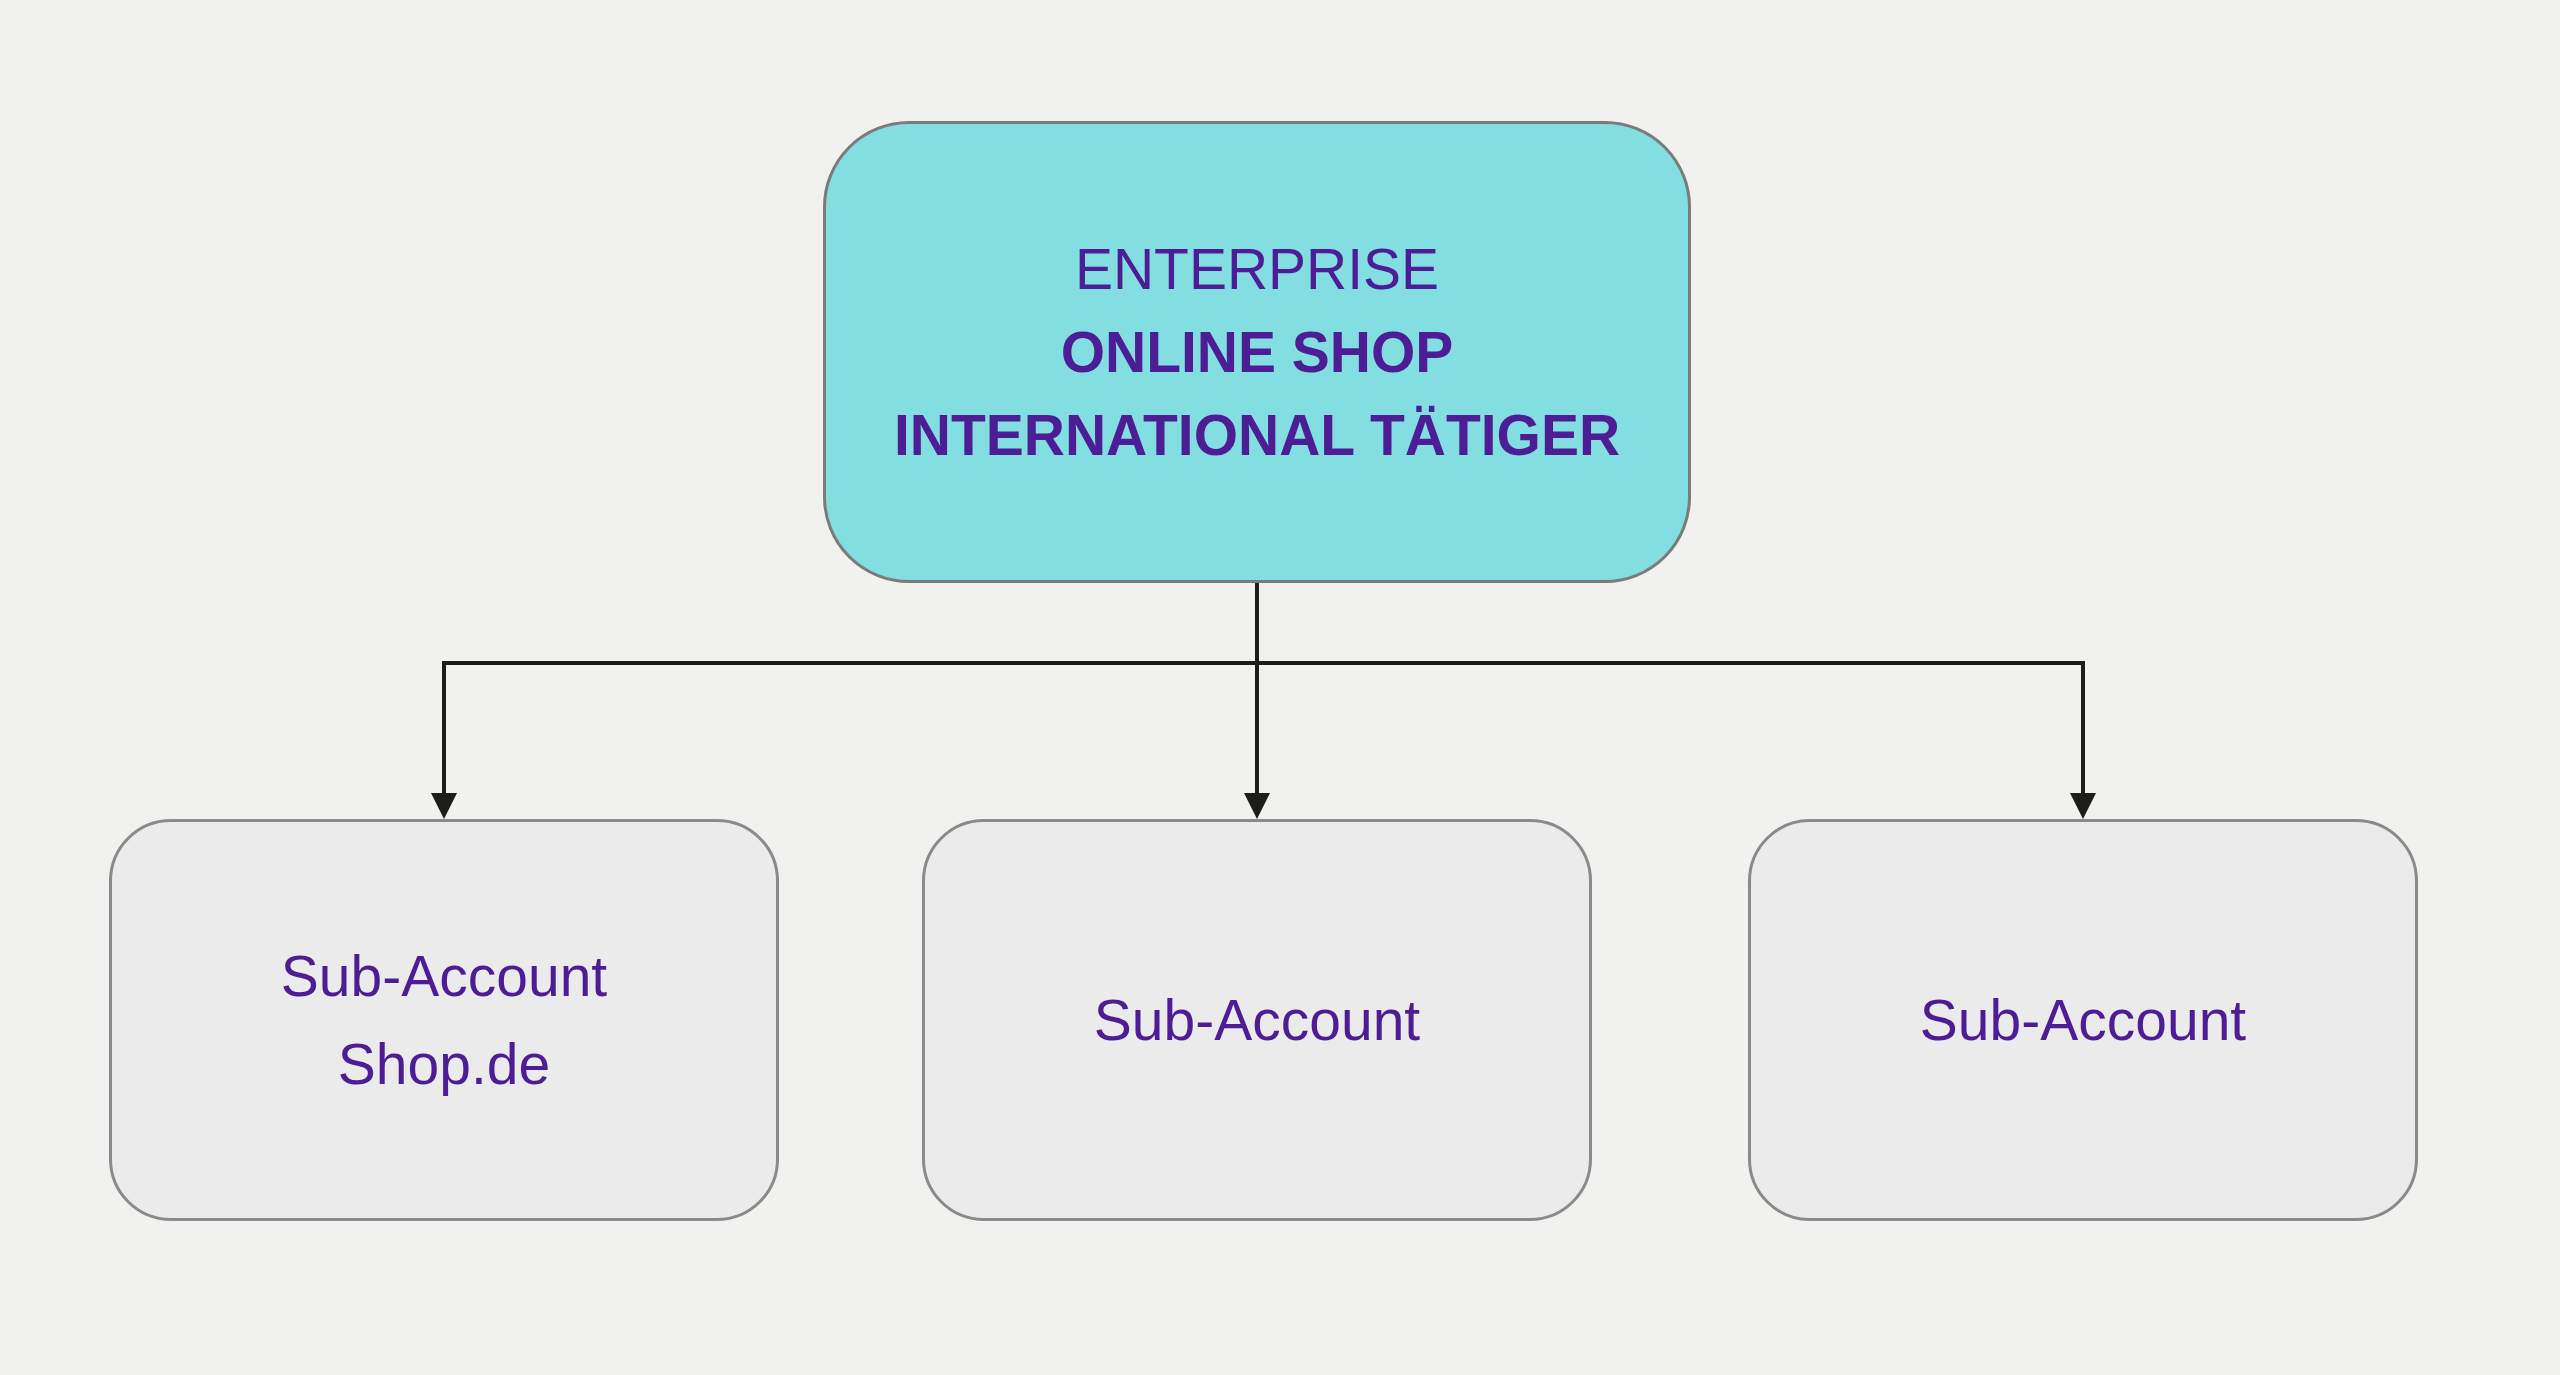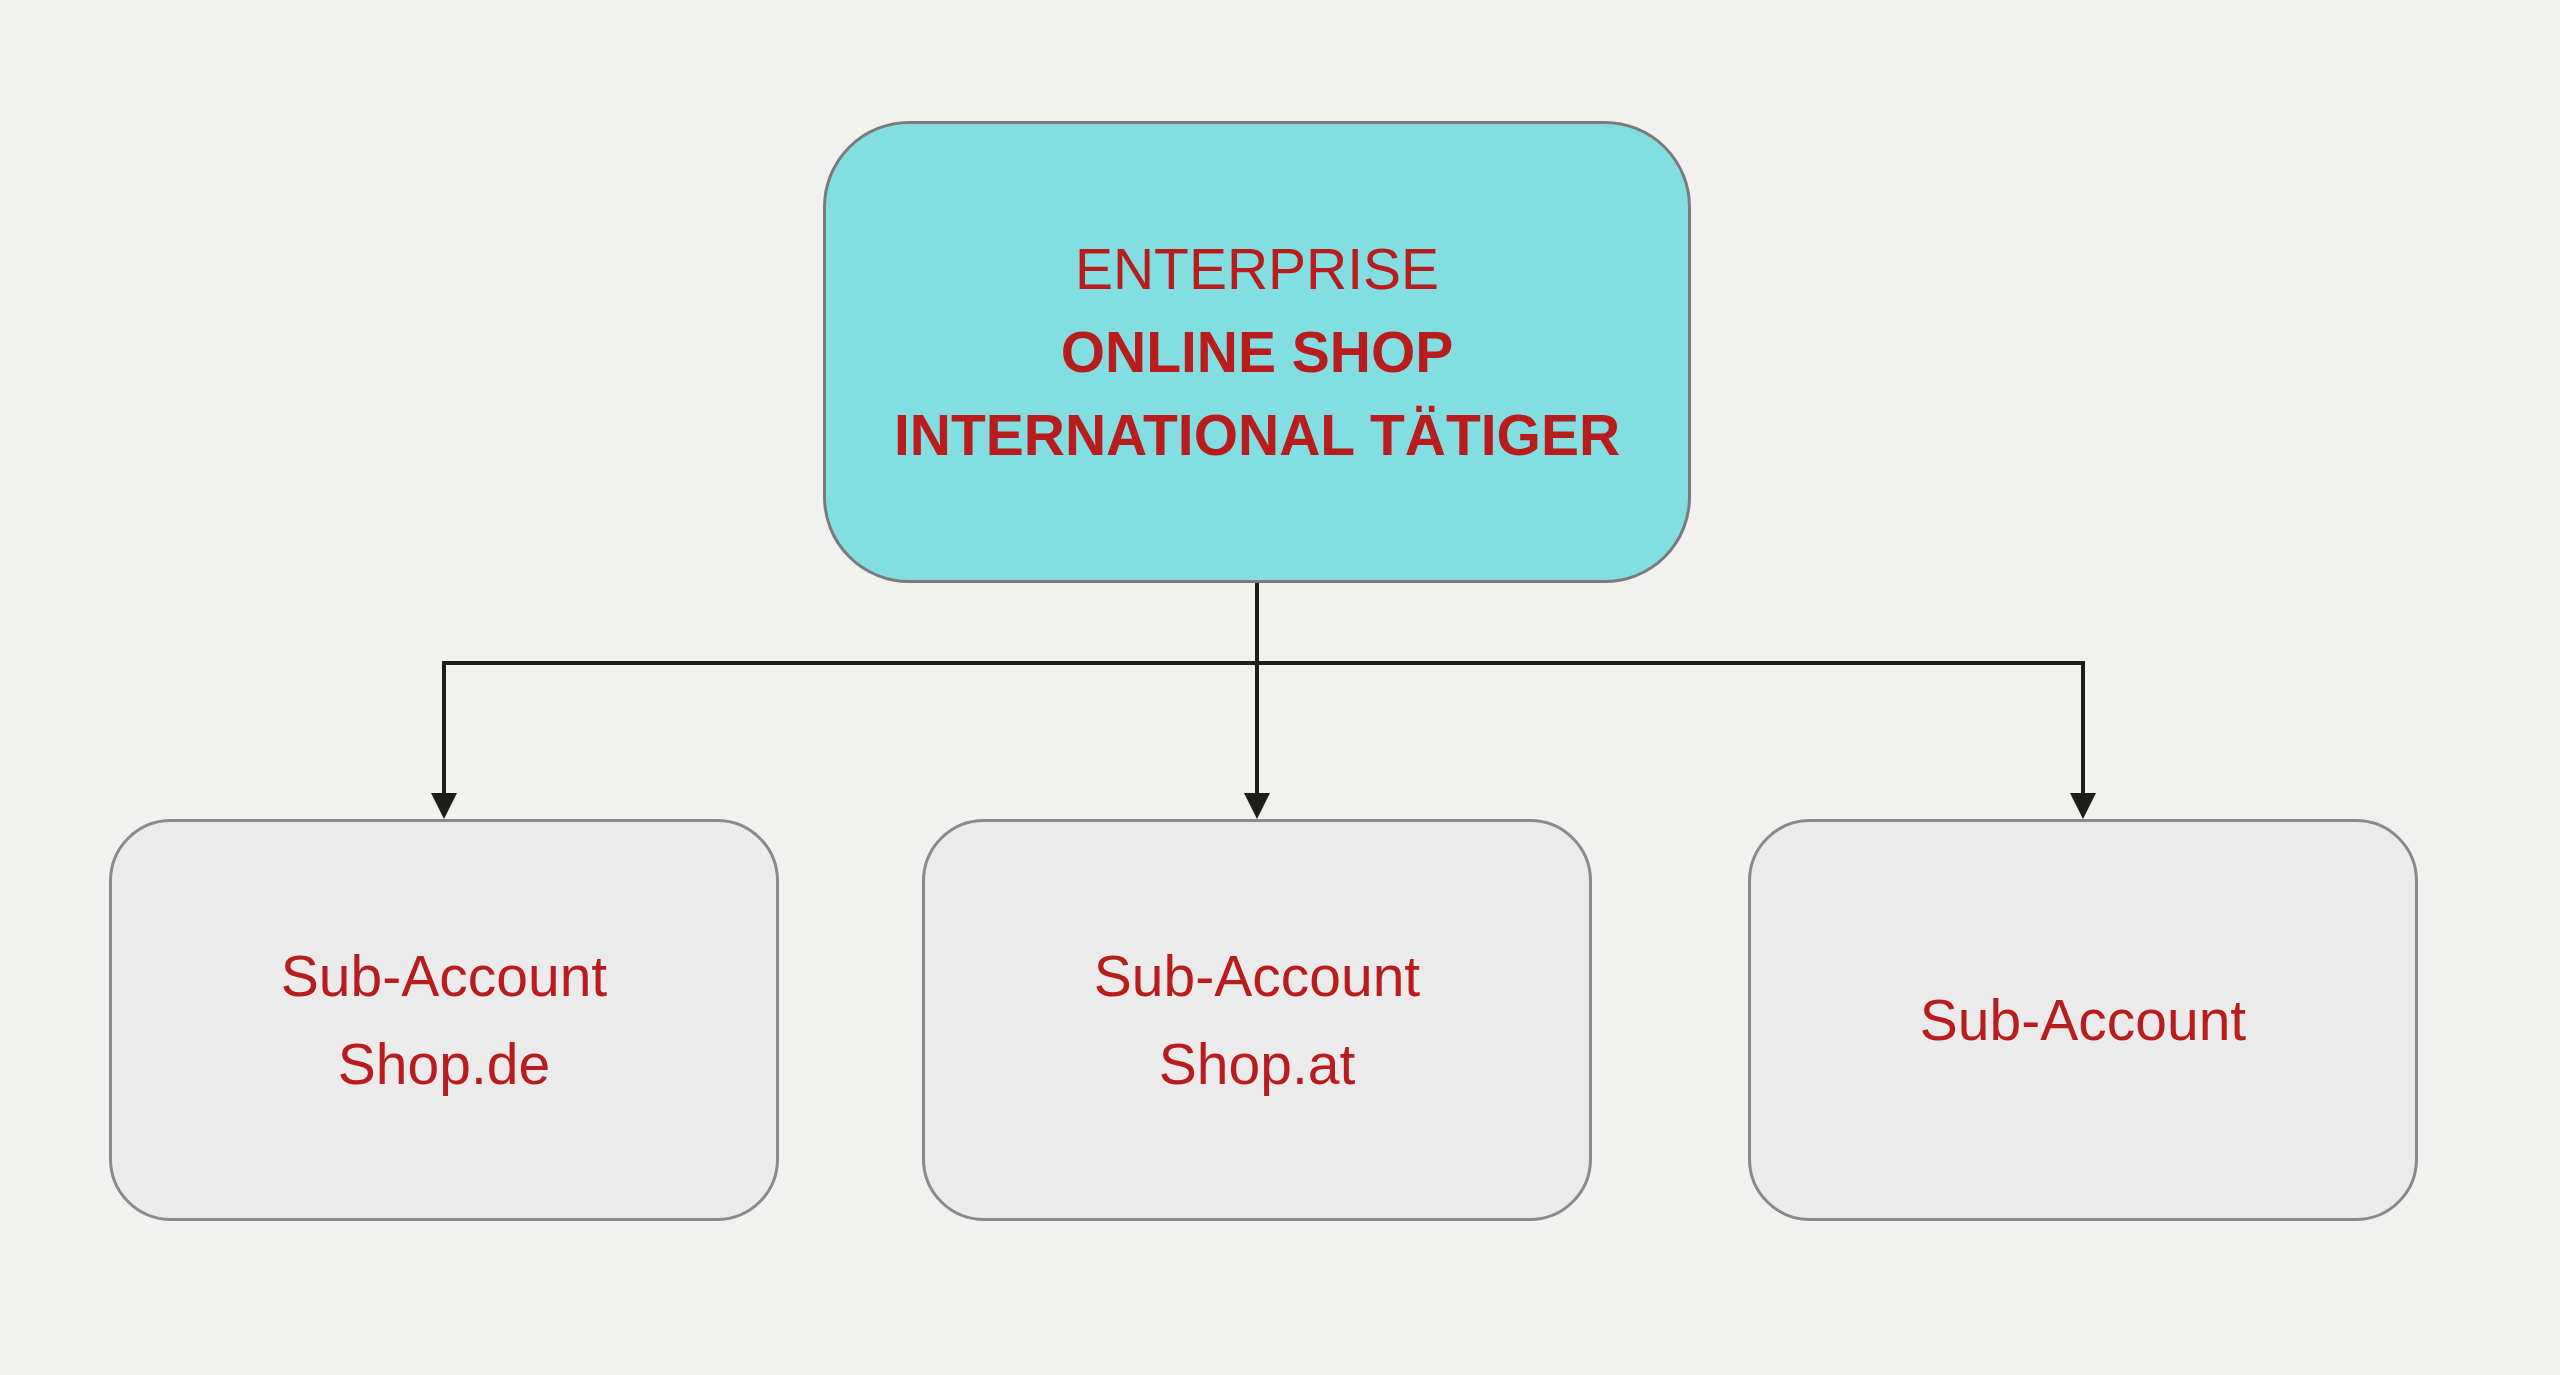--- a/index.html
+++ b/index.html
@@ -16,21 +16,21 @@
     overflow: hidden;
   }
   .node {
     position: absolute;
     box-sizing: border-box;
     display: flex;
     flex-direction: column;
     align-items: center;
     justify-content: center;
     text-align: center;
-    color: #b91c1c;
+    color: #4c1d95;
   }
   .master-node {
     left: 823px;
     top: 121px;
     width: 868px;
     height: 462px;
     background: #82dee0;
     border: 3px solid #7b7b7b;
     border-radius: 86px;
     font-size: 57px;
@@ -88,22 +88,19 @@
 
   <div class="node sub-node sub-node-1">
     <div>Sub-Account</div>
     <div>
       <span>Shop</span><span class="domain-bold">.de</span>
     </div>
   </div>
 
   <div class="node sub-node sub-node-2">
     <div>Sub-Account</div>
-    <div>
-      <span>Shop</span><span class="domain-bold">.at</span>
-    </div>
   </div>
 
   <div class="node sub-node sub-node-3">
     <div>Sub-Account</div>
   </div>
 
 </div>
 
 </body></html>

